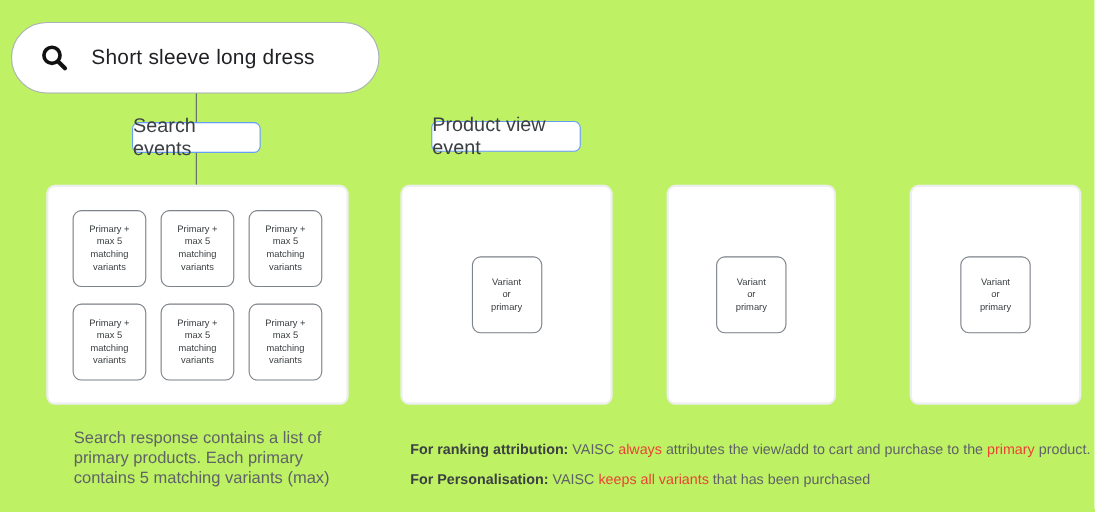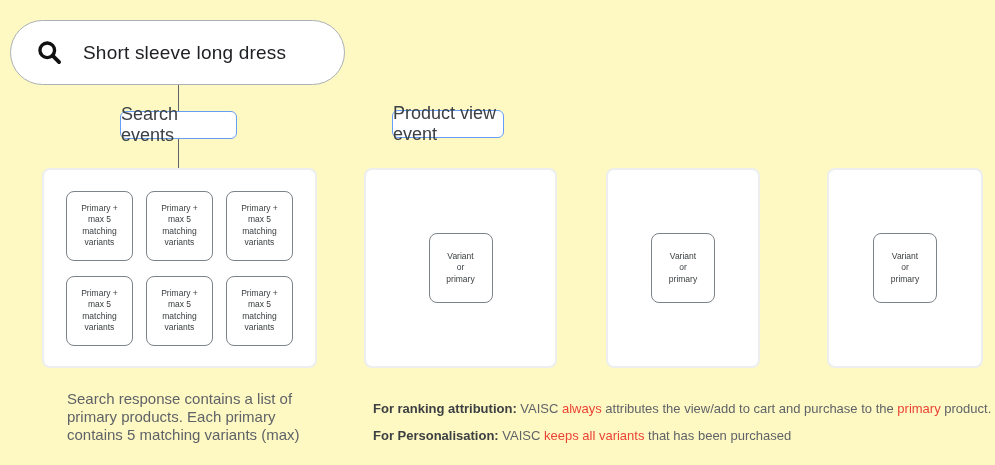--- a/index.html
+++ b/index.html
@@ -1,20 +1,20 @@
 <!DOCTYPE html>
 <html><head>
 <meta charset="utf-8">
 <style>
   html, body { margin: 0; padding: 0; background: #ffffff; }
   .canvas {
     position: relative;
     width: 995px;
     height: 465px;
-    background: #fef9c3;
+    background: #bef264;
     font-family: "Liberation Sans", sans-serif;
     overflow: hidden;
   }
 
   
   .search-pill {
     position: absolute;
     left: 10px; top: 20px;
     width: 335px; height: 65px;
     border: 1.4px solid #aab0b5;
@@ -51,21 +51,21 @@
     border: 1.5px solid #669df6;
     border-radius: 6px;
     background: #ffffff;
     display: flex;
     align-items: center;
     justify-content: center;
     font-size: 18px;
     color: #3c4043;
   }
   .label-search   { left: 120px; top: 111px; width: 117px; }
-  .label-view     { left: 392px; top: 110px; width: 112px; }
+  .label-view     { left: 392px; top: 110px; width: 136px; }
   .label-cart     { left: 612px; top: 110px; width: 140px; }
   .label-purchase { left: 833px; top: 110px; width: 140px; }
 
   
   .container {
     position: absolute;
     top: 168px;
     height: 200px;
     box-sizing: border-box;
     border: 2.5px solid #eceef0;

